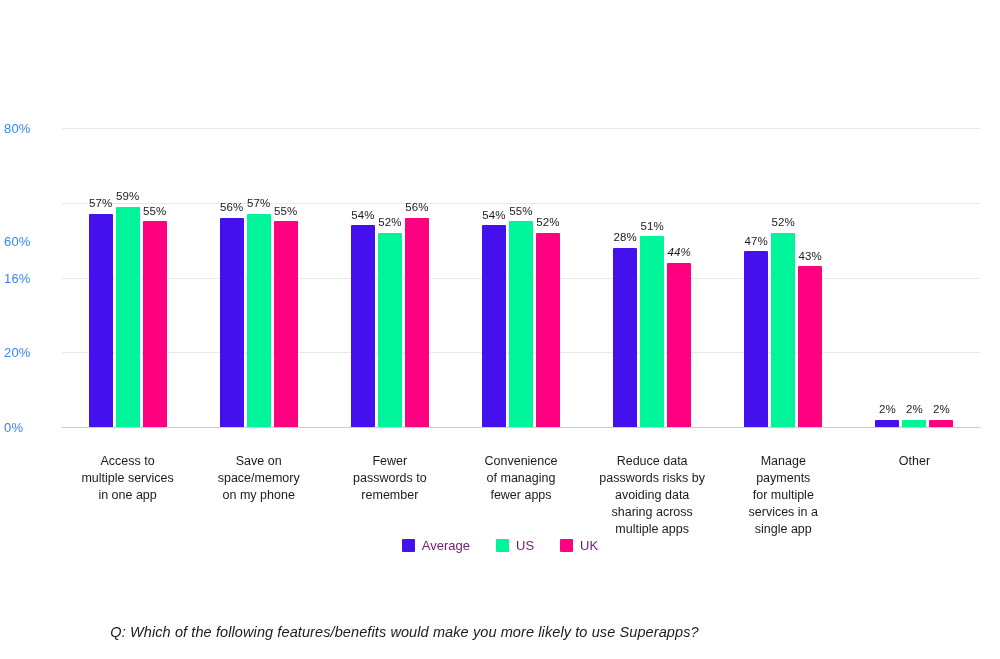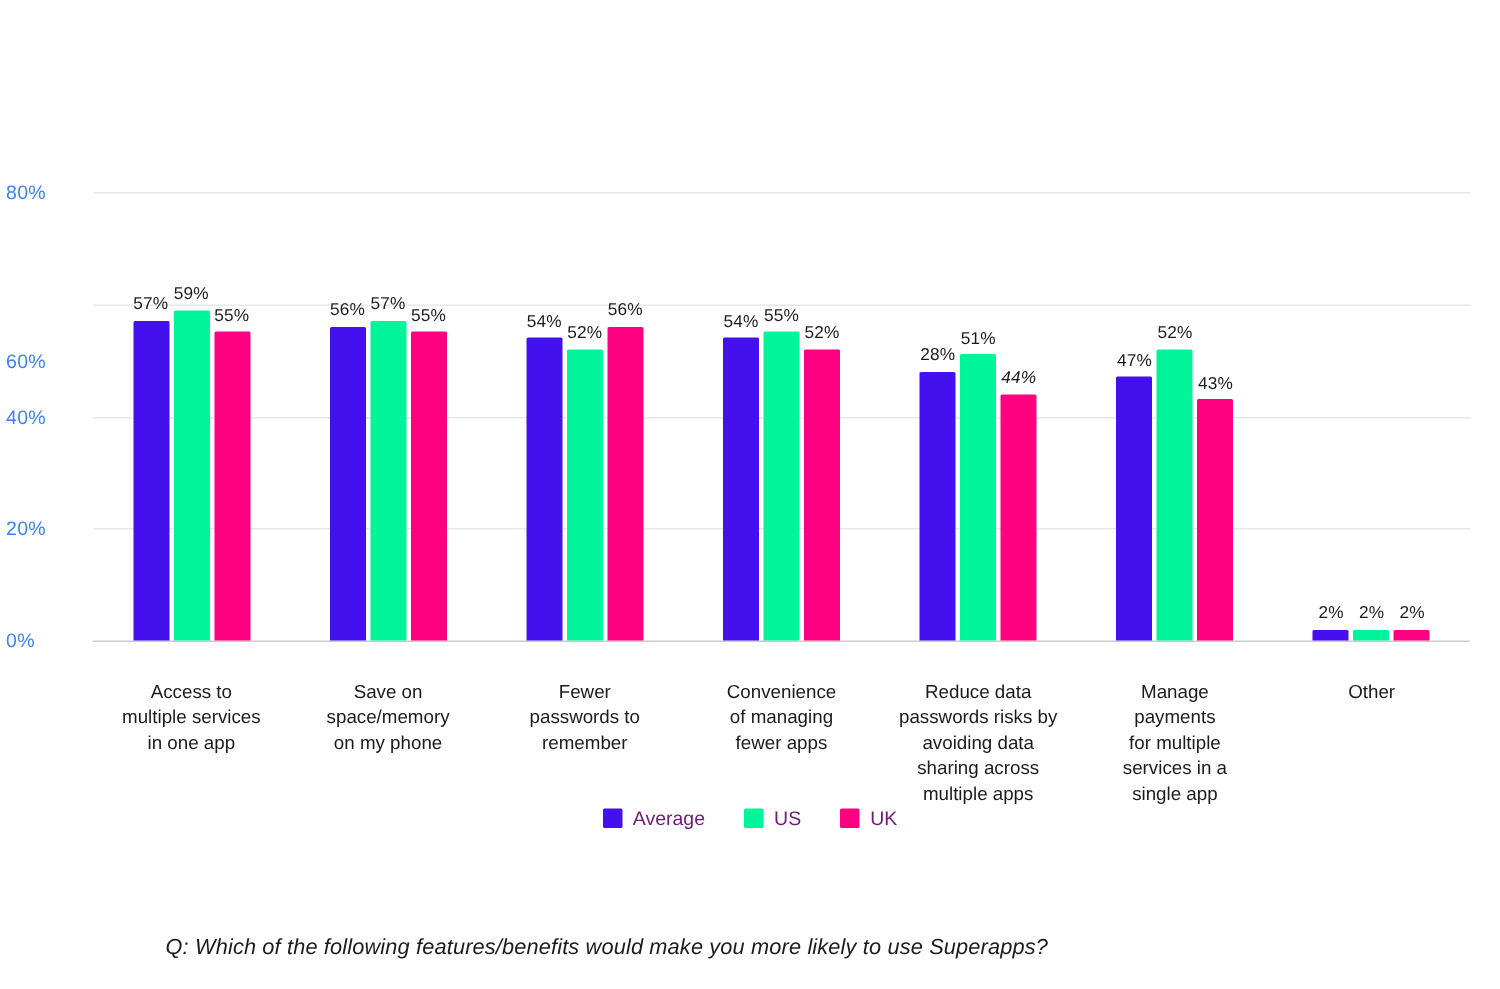--- a/index.html
+++ b/index.html
@@ -162,21 +162,21 @@
         <div class="gridline baseline" style="top: 299px;"></div>
         <div class="gridline" style="top: 224.25px;"></div>
         <div class="gridline" style="top: 149.5px;"></div>
         <div class="gridline" style="top: 74.75px;"></div>
         <div class="gridline" style="top: 0px;"></div>
       </div>
   </div>
   <div id="yticks">
       <div class="ytick-label" style="top: 427px;">0%</div>
       <div class="ytick-label" style="top: 352.25px;">20%</div>
-      <div class="ytick-label" style="top: 277.5px;">40%</div>
+      <div class="ytick-label" style="top: 277.5px;">16%</div>
       <div class="ytick-label" style="top: 193px; margin-top: 48px;">60%</div>
       <div class="ytick-label" style="top: 128px;">80%</div>
     </div>
 
   <div class="groups" id="groups">
       <div class="bar-group">
         <div class="bar-wrap">
           <span class="bar-value" style="bottom: 217.037px;">57%</span>
           <div class="bar" style="height: 213.037px; background: rgb(68, 17, 238);"></div>
         </div>

